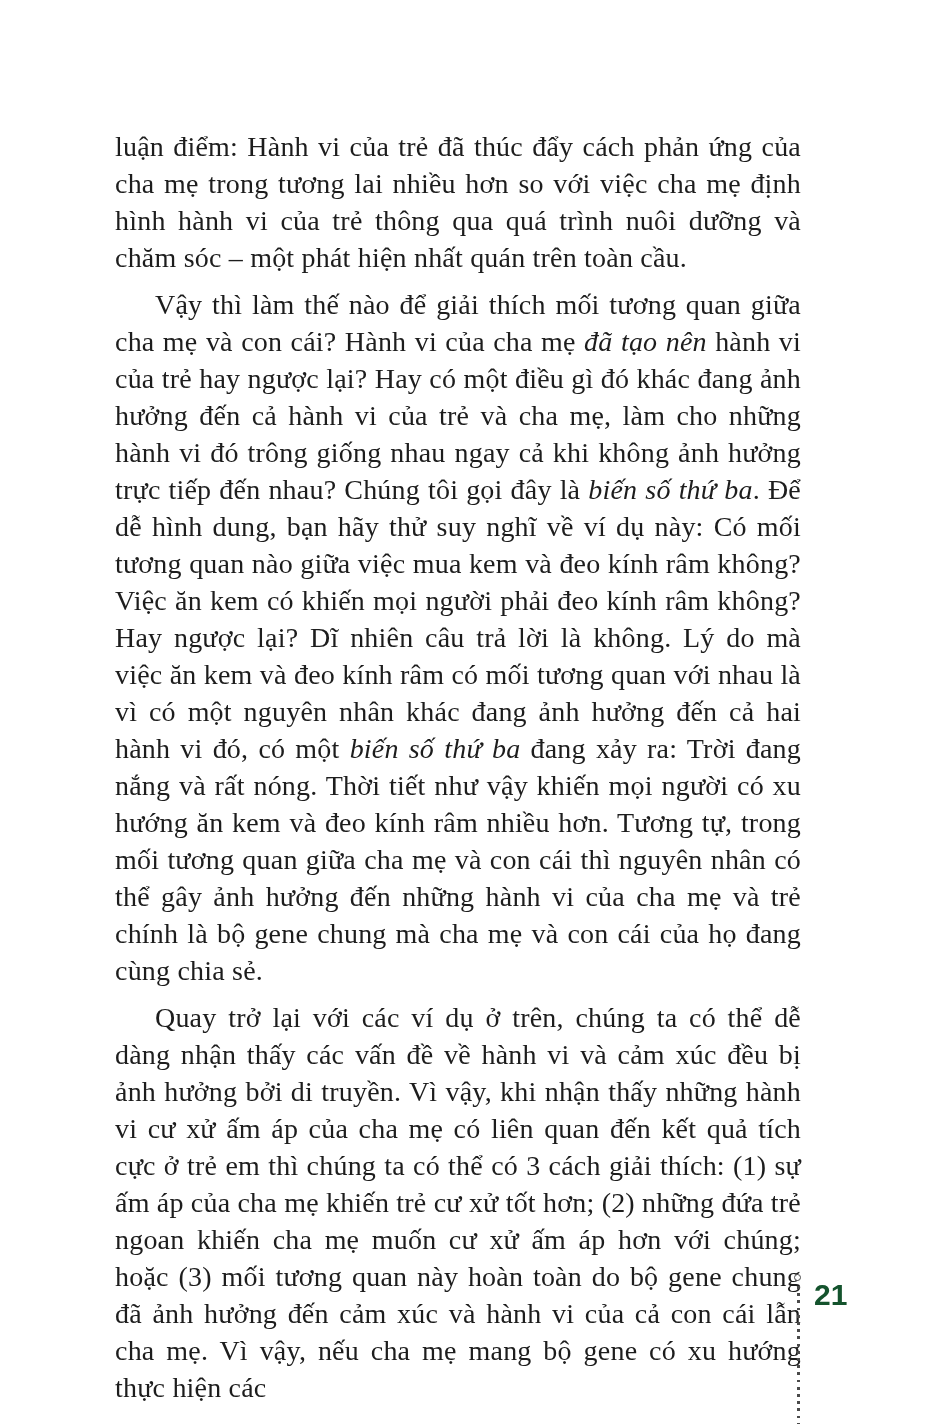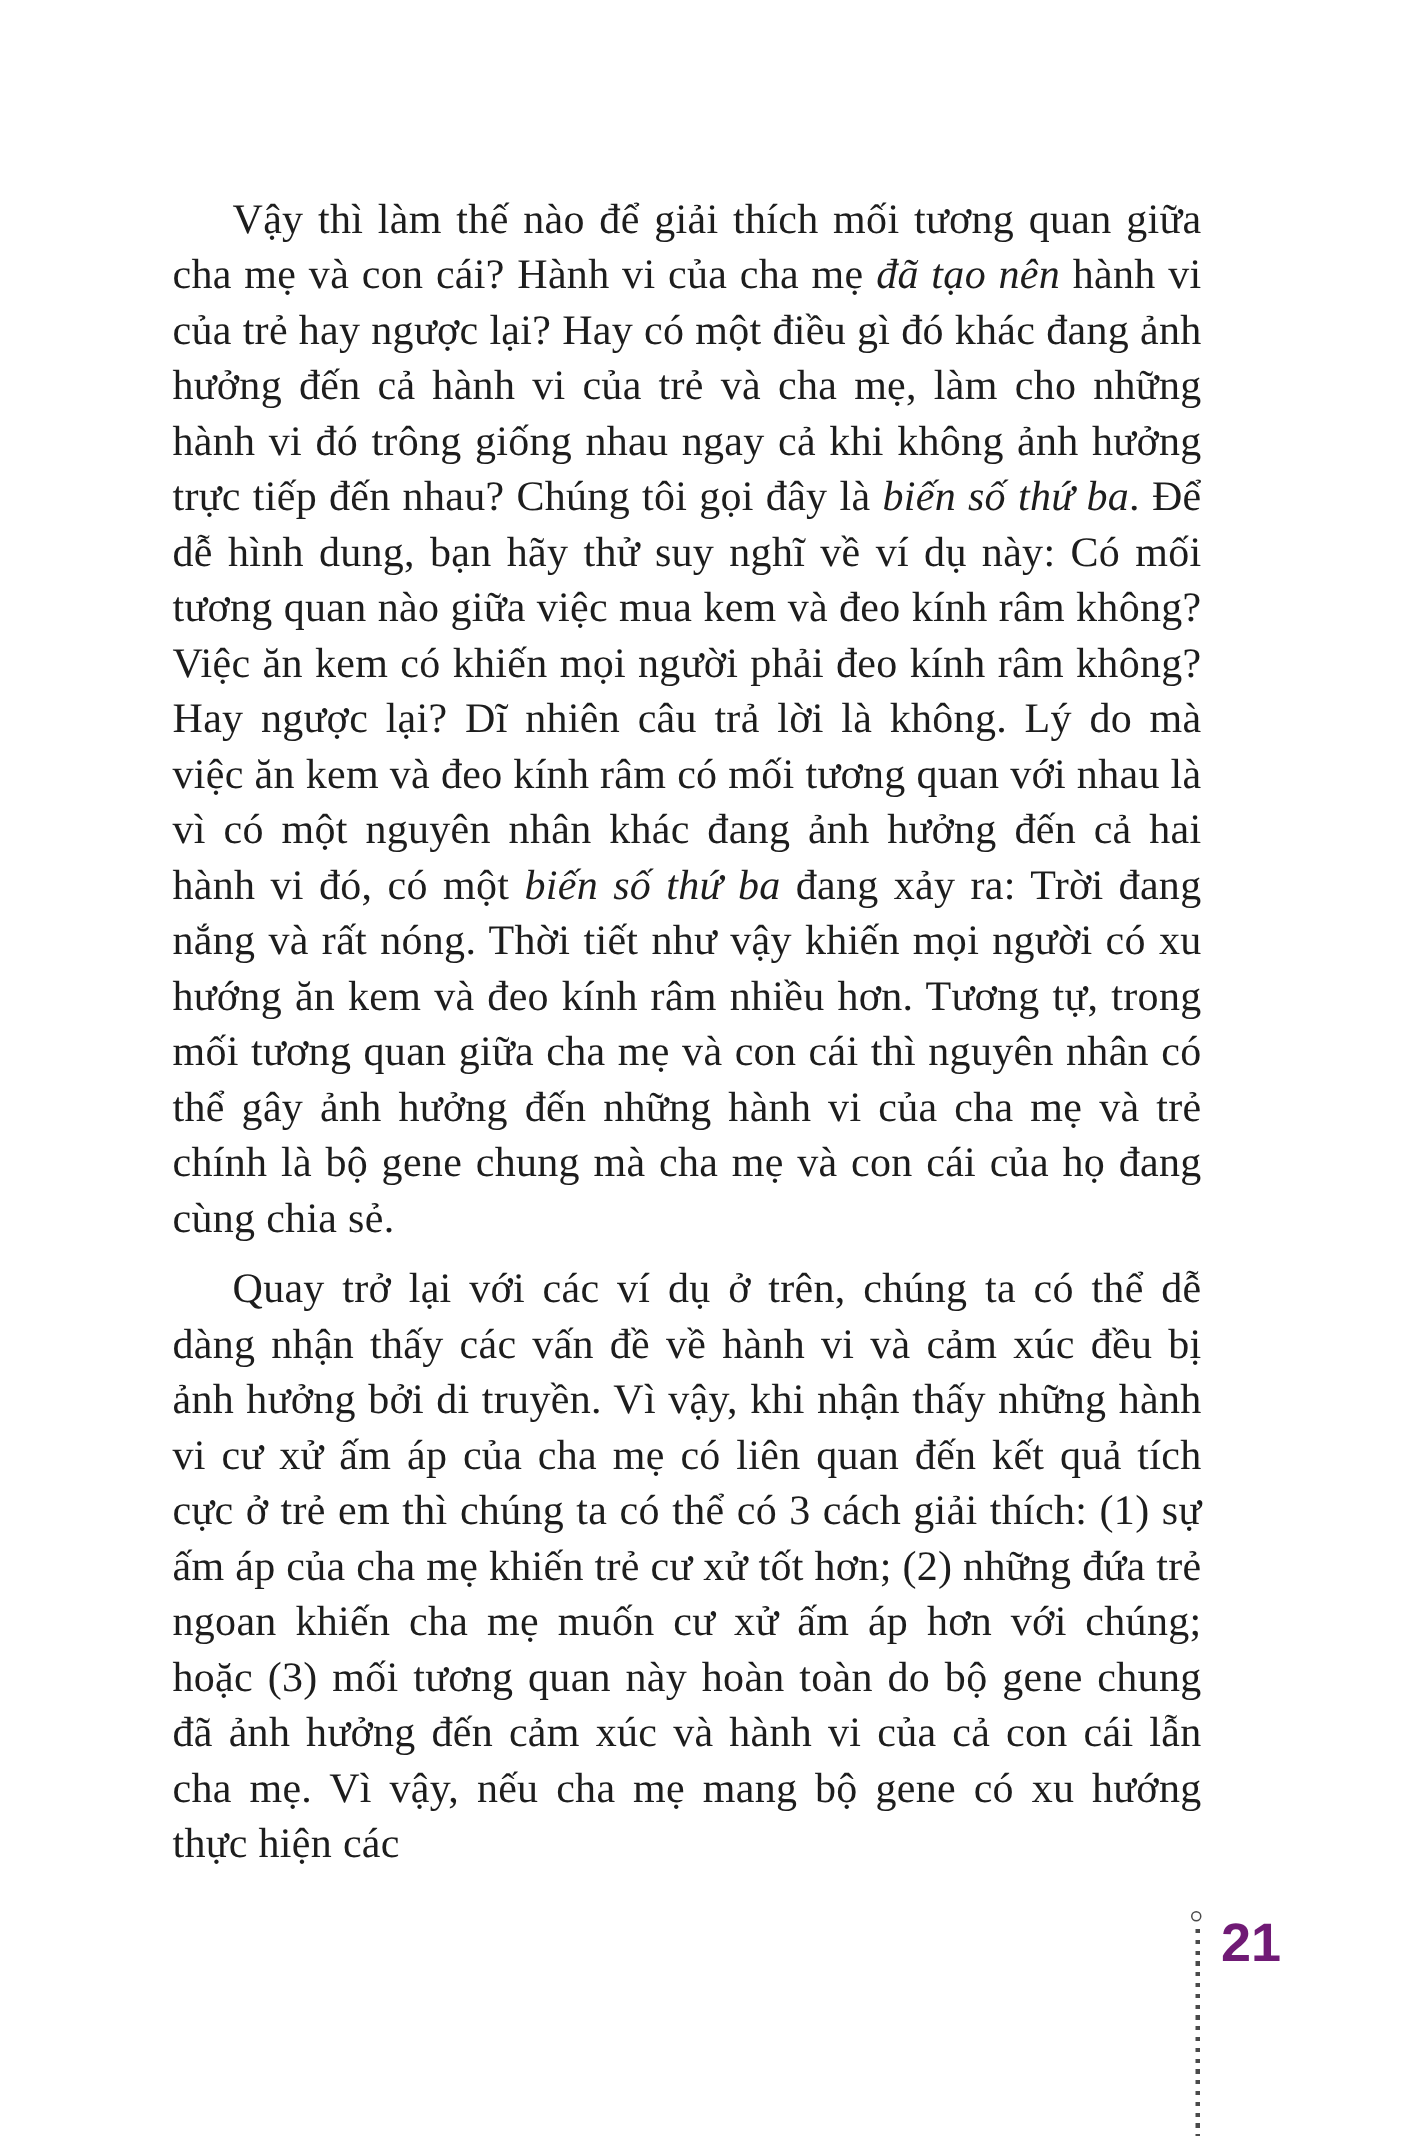--- a/index.html
+++ b/index.html
@@ -78,32 +78,33 @@
       to bottom,
       #4a4a4a 0px, #4a4a4a 2.8px,
       transparent 2.8px, transparent 7.2px
     );
   }
   .page-number {
     position: absolute;
     left: 814px;
     top: 1280px;
     font-family: "Liberation Sans", sans-serif;
-    font-size: 36px;
+    font-size: 30px;
     line-height: 30px;
     font-weight: 700;
-    color: #701a75;
+    color: #14532d;
   }
 </style>
 </head>
 <body>
 
 <div class="page">
 
   <div class="text-block">
+      <p><span>luận điểm: Hành vi của trẻ đã thúc đẩy cách phản ứng của cha mẹ trong tương lai nhiều hơn so với việc cha mẹ định hình hành vi của trẻ thông qua quá trình nuôi dưỡng và chăm sóc – một phát hiện nhất quán trên toàn cầu.</span></p>
       <p class="indent"><span>Vậy thì làm thế nào để giải thích mối tương quan giữa cha mẹ và con cái? Hành vi của cha mẹ </span><span class="italic">đã tạo nên</span><span> hành vi của trẻ hay ngược lại? Hay có một điều gì đó khác đang ảnh hưởng đến cả hành vi của trẻ và cha mẹ, làm cho những hành vi đó trông giống nhau ngay cả khi không ảnh hưởng trực tiếp đến nhau? Chúng tôi gọi đây là </span><span class="italic">biến số thứ ba</span><span>. Để dễ hình dung, bạn hãy thử suy nghĩ về ví dụ này: Có mối tương quan nào giữa việc mua kem và đeo kính râm không? Việc ăn kem có khiến mọi người phải đeo kính râm không? Hay ngược lại? Dĩ nhiên câu trả lời là không. Lý do mà việc ăn kem và đeo kính râm có mối tương quan với nhau là vì có một nguyên nhân khác đang ảnh hưởng đến cả hai hành vi đó, có một </span><span class="italic">biến số thứ ba</span><span> đang xảy ra: Trời đang nắng và rất nóng. Thời tiết như vậy khiến mọi người có xu hướng ăn kem và đeo kính râm nhiều hơn. Tương tự, trong mối tương quan giữa cha mẹ và con cái thì nguyên nhân có thể gây ảnh hưởng đến những hành vi của cha mẹ và trẻ chính là bộ gene chung mà cha mẹ và con cái của họ đang cùng chia sẻ.</span></p>
       <p class="indent"><span>Quay trở lại với các ví dụ ở trên, chúng ta có thể dễ dàng nhận thấy các vấn đề về hành vi và cảm xúc đều bị ảnh hưởng bởi di truyền. Vì vậy, khi nhận thấy những hành vi cư xử ấm áp của cha mẹ có liên quan đến kết quả tích cực ở trẻ em thì chúng ta có thể có 3 cách giải thích: (1) sự ấm áp của cha mẹ khiến trẻ cư xử tốt hơn; (2) những đứa trẻ ngoan khiến cha mẹ muốn cư xử ấm áp hơn với chúng; hoặc (3) mối tương quan này hoàn toàn do bộ gene chung đã ảnh hưởng đến cảm xúc và hành vi của cả con cái lẫn cha mẹ. Vì vậy, nếu cha mẹ mang bộ gene có xu hướng thực hiện các</span></p>
     </div>
 
 
   <div class="footer-divider">
     <span class="divider-circle"></span>
     <span class="divider-dots"></span>
   </div>
 

